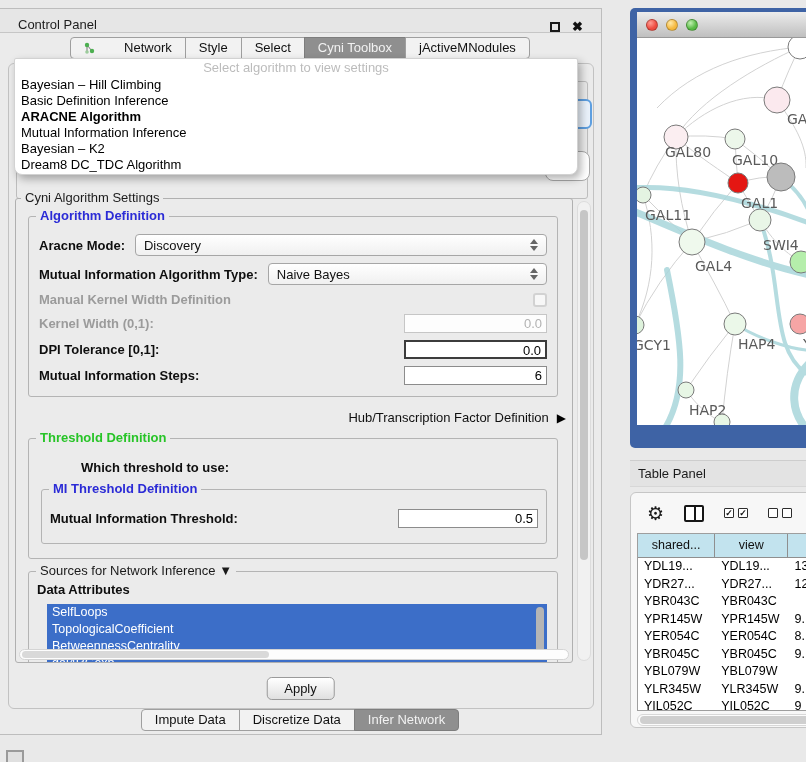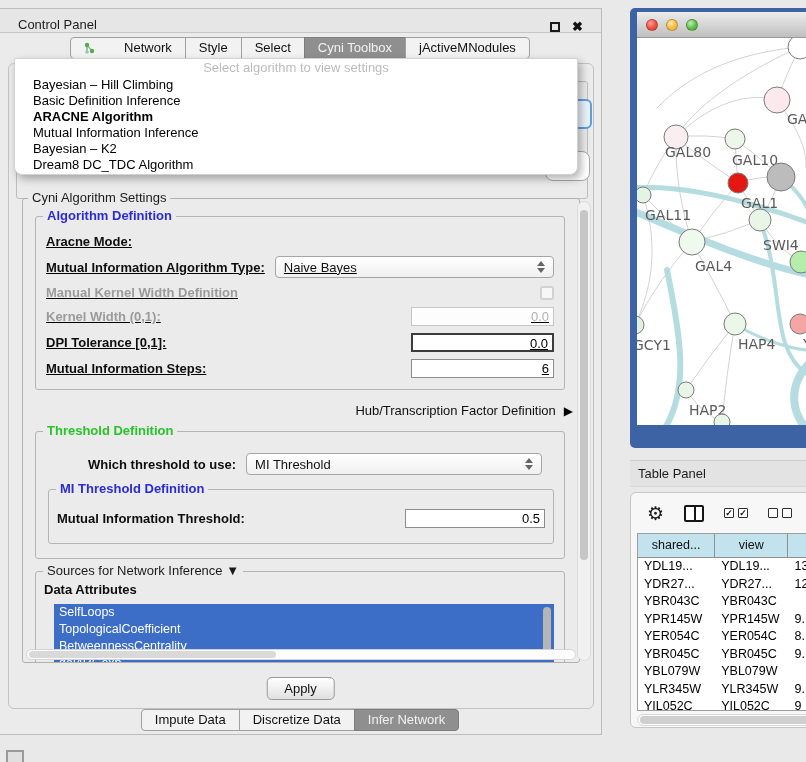--- a/index.html
+++ b/index.html
@@ -33,54 +33,54 @@
   .remnant-combo-blue { position:absolute; left:560px; top:90px; width:32px; height:30px;
     border:2px solid #5e9fe0; border-radius:6px; background:#eaf2fb; z-index:2; }
   .remnant-combo { position:absolute; left:545px; top:142px; width:45px; height:30px;
     border:1px solid #a8a8a8; border-radius:8px; background:#fff; z-index:2; }
 
   
   #algo-popup { position:absolute; left:14px; top:49px; width:564px; height:117px;
     background:#fff; border:1px solid #d2d2d2; border-radius:2px 2px 8px 8px;
     box-shadow:3px 4px 8px rgba(0,0,0,.30); z-index:20; }
   #algo-popup .prompt { text-align:center; color:#bcbcbc; font-size:13px; height:18px; line-height:18px; }
-  #algo-popup ul { list-style:none; padding-left:18px; }
+  #algo-popup ul { list-style:none; padding-left:6px; }
   #algo-popup li { font-size:13px; height:16px; line-height:16px; color:#000; white-space:nowrap; }
   #algo-popup li.hl { font-weight:bold; }
 
   
   .group { position:relative; border:1px solid #b4b4b4; border-radius:3px; }
   .gtitle { position:absolute; top:-9px; left:7px; background:#ebebeb; padding:0 4px;
     font-size:13px; white-space:nowrap; }
   .gtitle.blue { color:#2b2bd6; font-weight:bold; }
   .gtitle.green { color:#27c427; font-weight:bold; }
   .gtitle.plain { color:#1a1a1a; }
 
-  .settings-wrap { position:absolute; left:22px; top:189px; width:558px; height:465px; z-index:3; }
+  .settings-wrap { position:absolute; left:15px; top:189px; width:558px; height:465px; z-index:3; }
   .settings-title { position:absolute; top:-8px; left:6px; background:#ebebeb; padding:0 4px;
     font-size:13px; color:#1c1c1c; z-index:4; }
   .settings-body { position:absolute; inset:0; border:1px solid #b0b0b0; border-radius:3px; overflow:hidden; }
 
   .row { display:flex; align-items:center; margin:7px 0; font-size:13px; }
   .lbl { font-weight:bold; color:#0e0e0e; white-space:nowrap; }
   .lbl.dis { color:#9b9b9b; }
   .combo { flex:1; margin-left:10px; height:22px; border:1px solid #a6a6a6; border-radius:4px;
     background:linear-gradient(#ffffff,#f0f0f0); display:flex; align-items:center;
     padding:0 8px; font-size:13px; color:#111; }
   .spin { margin-left:auto; display:flex; flex-direction:column; gap:2px; align-items:center; }
   .spin i { display:block; width:0; height:0; border-left:4px solid transparent; border-right:4px solid transparent; }
   .spin .up { border-bottom:5px solid #666; }
   .spin .dn { border-top:5px solid #666; }
   .field { margin-left:auto; width:143px; height:19px; border:1px solid #8c8c8c; background:#fff;
     font-size:13px; text-align:right; padding:0 4px; line-height:17px; color:#000; }
   .field.dis { border-color:#c6c6c6; color:#b2b2b2; background:#fdfdfd; }
   .field.strong { border:2px solid #3c3c3c; }
   .cb { margin-left:auto; width:14px; height:14px; border:2px solid #d2d2d2; border-radius:3px; background:#f7f7f7; }
 
-  .algo-group { margin:17px 14px 6px 12px; padding:10px 10px 4px 10px;text-decoration:underline; }
+  .algo-group { margin:17px 14px 6px 12px; padding:10px 10px 4px 10px; }
   .hub-row { margin:13px 6px 13px 14px; font-size:13px; color:#101010; display:flex; align-items:center;justify-content:flex-end; }
   .hub-row .tri { margin-left:8px; font-size:12px; color:#000; }
 
   .threshold-group { margin:12px 14px 8px 12px; padding:14px 8px 10px 8px; }
   .which-row { padding-left:44px; }
   .which-row .combo { max-width:296px; margin-right:8px; }
   .mi-group { margin:14px 2px 4px 4px; padding:12px 8px 8px 8px; }
   .mi-group .field { width:140px; }
 
   .sources-group { margin:12px 14px 0 12px; padding:8px 8px 0 6px; height:150px; }
@@ -209,20 +209,27 @@
 
     <div class="settings-wrap">
       <span class="settings-title">Cyni Algorithm Settings</span>
       <div class="settings-body">
 
         <div class="group algo-group">
           <span class="gtitle blue">Algorithm Definition</span>
 
           <div class="row">
             <span class="lbl">Aracne Mode:</span>
+            <div class="combo">
+              <span>Discovery</span>
+              <span class="spin">
+                  <i class="up"></i>
+                  <i class="dn"></i>
+                </span>
+            </div>
           </div>
 
           <div class="row">
             <span class="lbl">Mutual Information Algorithm Type:</span>
             <div class="combo">
               <span>Naive Bayes</span>
               <span class="spin">
                   <i class="up"></i>
                   <i class="dn"></i>
                 </span>
@@ -253,27 +260,20 @@
         <div class="hub-row">
           <span>Hub/Transcription Factor Definition</span>
           <span class="tri">▶</span>
         </div>
 
         <div class="group threshold-group">
           <span class="gtitle green">Threshold Definition</span>
 
           <div class="row which-row">
             <span class="lbl">Which threshold to use:</span>
-            <div class="combo">
-              <span>MI Threshold</span>
-              <span class="spin">
-                  <i class="up"></i>
-                  <i class="dn"></i>
-                </span>
-            </div>
           </div>
 
           <div class="group mi-group">
             <span class="gtitle blue">MI Threshold Definition</span>
             <div class="row">
               <span class="lbl">Mutual Information Threshold:</span>
               <div class="field">0.5</div>
             </div>
           </div>
         </div>

